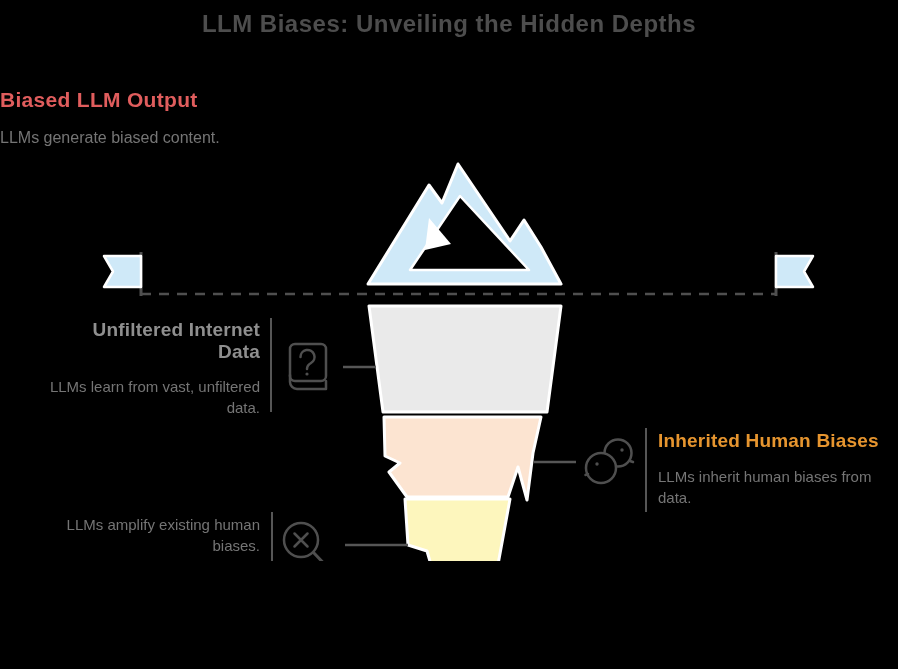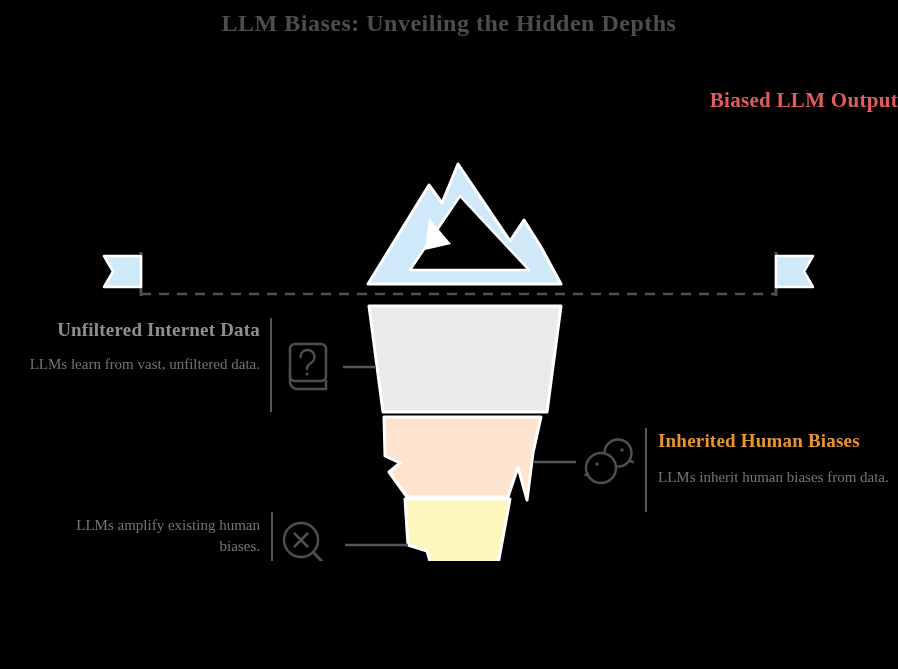--- a/index.html
+++ b/index.html
@@ -1,20 +1,20 @@
 <!DOCTYPE html>
 <html><head>
 <meta charset="utf-8">
 <style>
   html,body{margin:0;padding:0;background:#000;}
   .stage{position:relative;width:898px;height:561px;background:#000;
-         font-family:Liberation Serif, serif;overflow:hidden;}
+         font-family:Liberation Sans, sans-serif;overflow:hidden;}
   .page-title{position:absolute;top:10px;left:0;width:100%;text-align:center;
               font-size:24px;font-weight:bold;letter-spacing:.5px;}
-  .surface{position:absolute;top:88px;left:0;width:100%;text-align:right;}
+  .surface{position:absolute;top:88px;left:0;width:100%;text-align:left;}
   .surface .heading{font-size:21px;font-weight:bold;letter-spacing:.3px;}
   .surface .desc{margin-top:17px;font-size:16px;}
   .block{position:absolute;}
   .block .heading{font-size:19px;font-weight:bold;line-height:1.18;letter-spacing:.2px;}
   .block .desc{margin-top:13px;font-size:15px;line-height:1.38;}
   .align-right{text-align:right;}
   #block-unfiltered{top:319px;right:638px;width:252px;}
   #block-unfiltered .heading{max-width:212px;margin-left:auto;}
   #block-unfiltered .desc{max-width:246px;margin-left:auto;}
   #block-inherited{top:430px;left:658px;width:240px;}
@@ -30,20 +30,21 @@
 </style>
 </head>
 <body>
 
 <div class="stage">
 
   <div class="page-title" style="color: rgb(77, 77, 77);">LLM Biases: Unveiling the Hidden Depths</div>
 
   <div class="surface">
     <div class="heading" style="color: rgb(224, 93, 93);">Biased LLM Output</div>
+    <div class="desc" style="color: rgb(117, 117, 117);">LLMs generate biased content.</div>
   </div>
 
   <svg class="layer" width="898" height="669" viewBox="0 0 898 669">
 
     <line x1="141" y1="294" x2="776" y2="294" stroke="#4f4f4f" stroke-width="2.5" stroke-dasharray="10 8"></line>
 
     <line x1="141" y1="252" x2="141" y2="296" stroke="#4f4f4f" stroke-width="3"></line>
     <polygon points="141,256 104,256 113,271.5 104,287 141,287" stroke="#ffffff" stroke-width="2.5" stroke-linejoin="round" fill="#cfe9f8"></polygon>
 
     <line x1="776" y1="252" x2="776" y2="296" stroke="#4f4f4f" stroke-width="3"></line>

